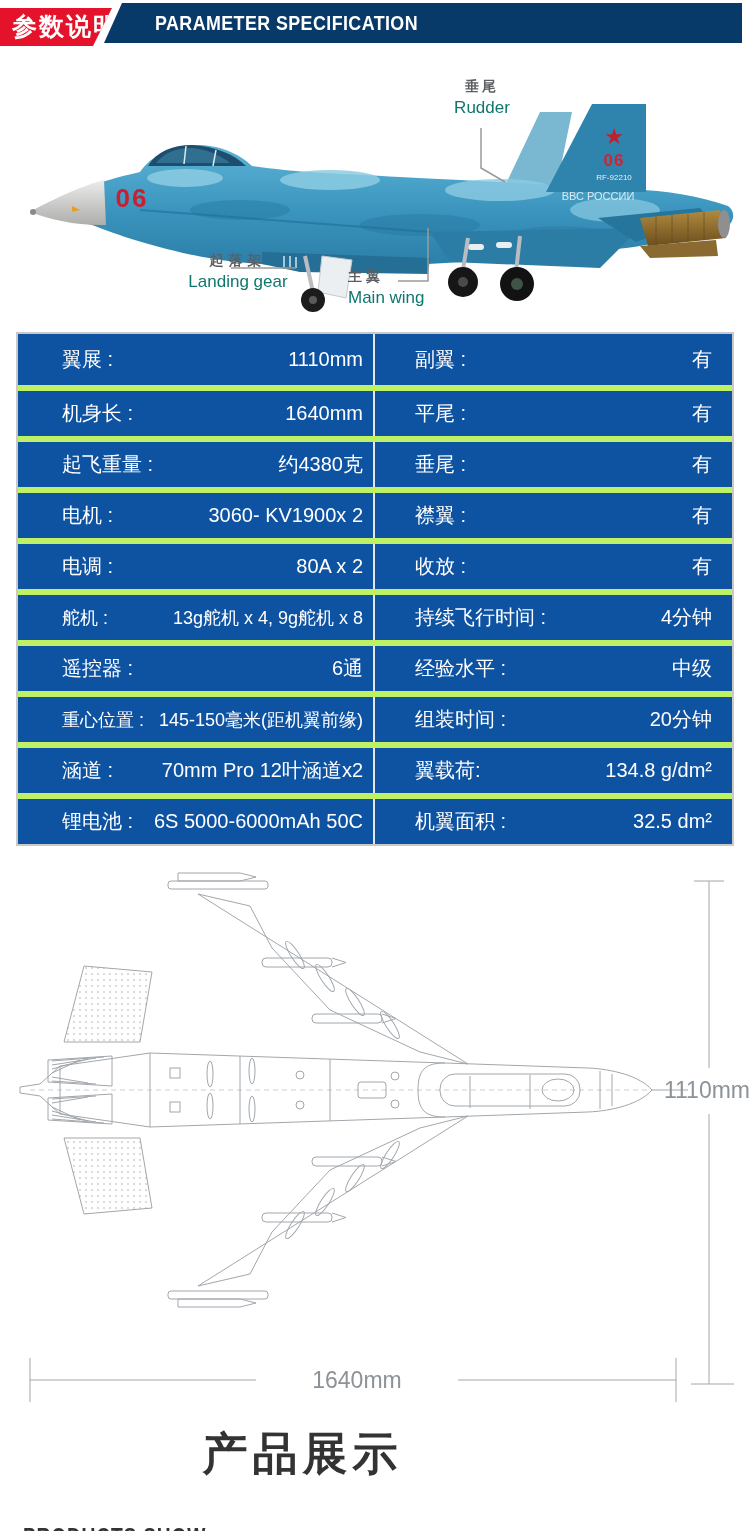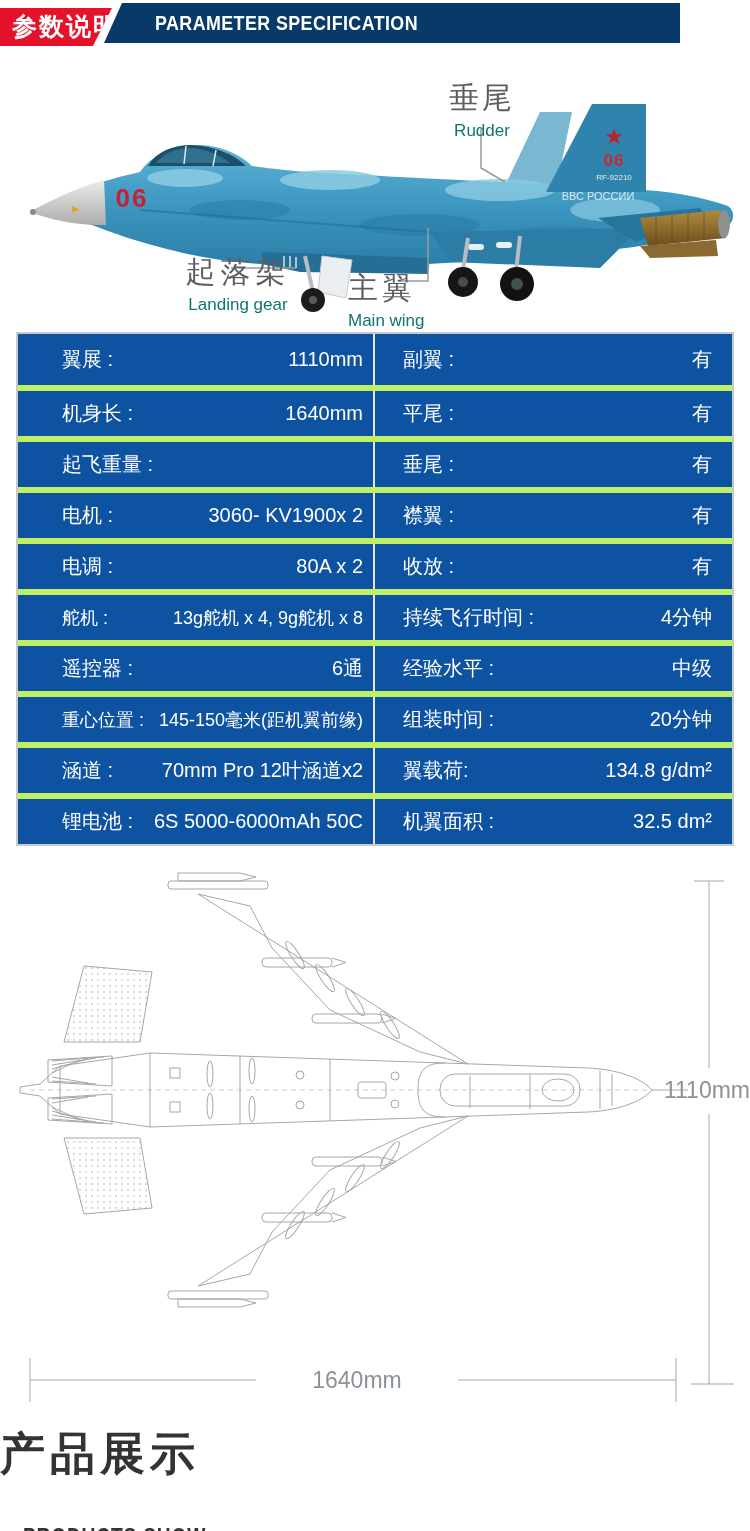--- a/index.html
+++ b/index.html
@@ -1,57 +1,57 @@
 <!DOCTYPE html>
 <html><head>
 <meta charset="utf-8">
 <style>
   html,body{margin:0;padding:0;background:#fff;}
   .page{position:relative;width:750px;height:1531px;background:#fff;overflow:hidden;
         font-family:"Liberation Sans","DejaVu Sans",sans-serif;}
 
   
-  .hdr-navy{position:absolute;left:0;top:3px;width:680px;height:40px;background:#083a69;
+  .hdr-navy{position:absolute;left:0;top:3px;width:742px;height:40px;background:#083a69;
             clip-path:polygon(122px 0,750px 0,750px 100%,104px 100%);}
   .hdr-en{position:absolute;left:155px;top:0;line-height:40px;color:#fff;font-weight:bold;
           font-size:21px;letter-spacing:.5px;transform:scaleX(.85);transform-origin:left center;
           white-space:nowrap;}
   .hdr-red{position:absolute;left:0;top:8px;width:112px;height:38px;background:#e4132b;
            clip-path:polygon(0 0,112px 0,93px 100%,0 100%);}
   .hdr-zh{position:absolute;left:12px;top:0;line-height:37px;color:#fff;font-weight:bold;
           font-size:25px;letter-spacing:2px;white-space:nowrap;}
 
   
   .photo-svg{position:absolute;left:0;top:60px;}
   .callout{position:absolute;color:#5b5f63;}
-  .callout .zh{font-size:30px;letter-spacing:3px;color:#5b5f63;}
+  .callout .zh{font-size:14px;letter-spacing:3px;color:#5b5f63;font-weight:bold;}
   .callout .en{font-size:17px;color:#0f766e;margin-top:2px;letter-spacing:0;}
   .c-rudder{left:428px;top:78px;width:108px;text-align:center;}
   .c-gear{left:158px;top:252px;width:160px;text-align:center;}
   .c-gear .zh{letter-spacing:5px;}
   .c-wing{left:348px;top:268px;width:110px;text-align:left;}
   .c-wing .zh{letter-spacing:4px;}
 
   
   .spec{position:absolute;left:16px;top:332px;width:718px;height:514px;background:#0e52a2;
         border:2px solid #c9c9c9;box-sizing:border-box;display:grid;grid-template-rows:repeat(10,1fr);}
   .srow{display:grid;grid-template-columns:1fr 1fr;border-top:6px solid #bef264;}
   .srow:first-child{border-top:none;}
   .cell{display:flex;align-items:center;color:#fff;font-size:20px;overflow:hidden;}
   .cell-l{padding:0 10px 0 28px;border-right:2px solid #e3e6ea;margin-left:16px;}
-  .cell-r{padding:0 20px 0 28px;}
+  .cell-r{padding:0 20px 0 40px;}
   .lbl{white-space:nowrap;}
   .val{flex:1;text-align:right;white-space:nowrap;}
   .tight{font-size:18px;}
 
   
   .bp-svg{position:absolute;left:0;top:870px;}
 
   
-  .f-zh{position:absolute;left:0;top:1424px;width:605px;color:#333;
+  .f-zh{position:absolute;left:0;top:1424px;width:605px;text-align:center;color:#333;
         font-size:45px;font-weight:bold;letter-spacing:5px;}
   .f-en{position:absolute;left:0;top:1484px;width:750px;text-align:left;color:#333;
         font-size:24px;font-weight:bold;margin-top:39px;}
   .f-en span{display:inline-block;transform:scaleX(.8);letter-spacing:1px;}
 </style>
 </head>
 <body>
 
 <div class="page">
 
@@ -173,20 +173,21 @@
           <span class="val">1640mm</span>
         </div>
       <div class="cell cell-r">
           <span class="lbl">平尾 :</span>
           <span class="val">有</span>
         </div>
     </div>
     <div class="srow">
       <div class="cell cell-l">
           <span class="lbl">起飞重量 :</span>
+          <span class="val">约4380克</span>
         </div>
       <div class="cell cell-r">
           <span class="lbl">垂尾 :</span>
           <span class="val">有</span>
         </div>
     </div>
     <div class="srow">
       <div class="cell cell-l">
           <span class="lbl">电机 :</span>
           <span class="val">3060- KV1900x 2</span>

